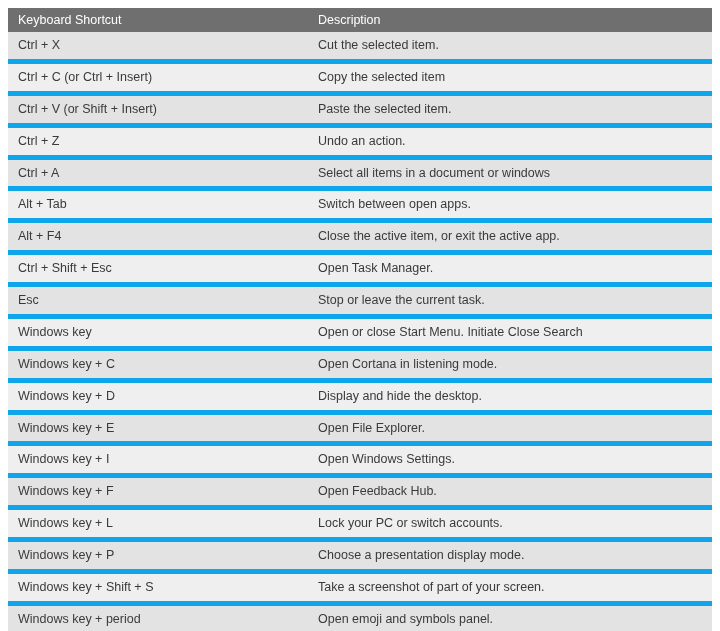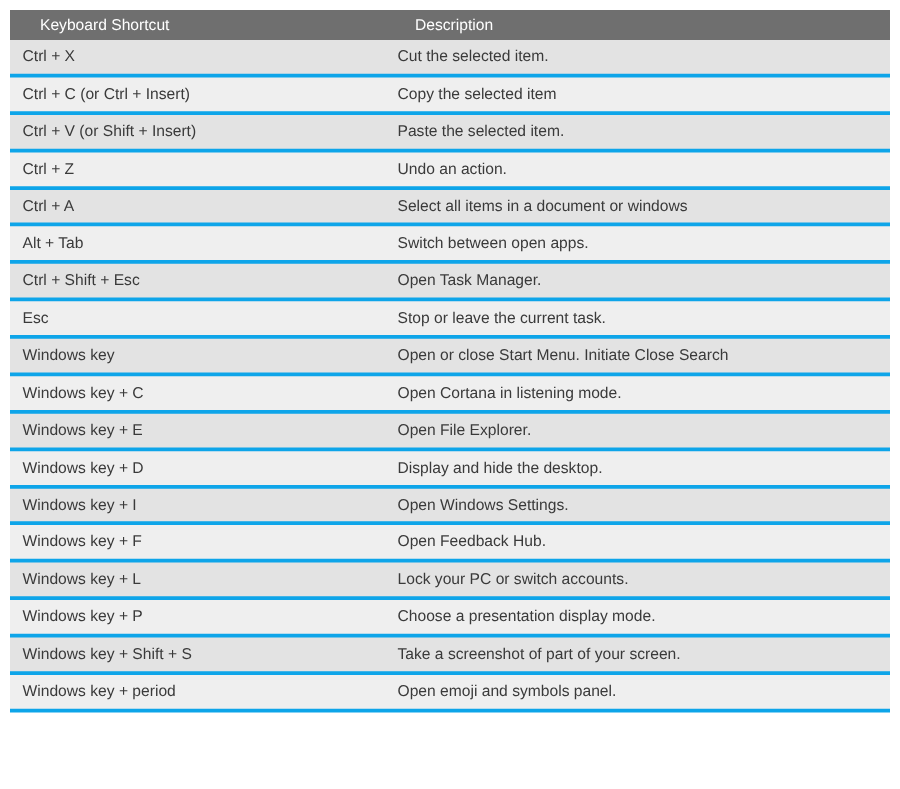--- a/index.html
+++ b/index.html
@@ -18,26 +18,26 @@
     border-collapse: collapse;
     font-size: 12.5px;
     color: #3a3a3a;
     font-weight: 300;
   }
   thead th {
     background: #6f6f6f;
     color: #ffffff;
     text-align: left;
     font-weight: 300;
-    padding: 5px 24px;
+    padding: 5px 10px;
     font-size: 12.5px;
   }
   tbody td {
     padding: 5px 10px;
-    border-bottom: 3px solid #0ea5e9;
+    border-bottom: 5px solid #0ea5e9;
     vertical-align: middle;
     line-height: 1.35;
   }
   tbody tr:nth-child(odd) td {
     background: #e3e3e3;
   }
   tbody tr:nth-child(even) td {
     background: #efefef;
   }
   td.shortcut {
@@ -74,42 +74,46 @@
         </tr>
         <tr>
           <td class="shortcut">Ctrl + A</td>
           <td>Select all items in a document or windows</td>
         </tr>
         <tr>
           <td class="shortcut">Alt + Tab</td>
           <td>Switch between open apps.</td>
         </tr>
         <tr>
+          <td class="shortcut">Alt + F4</td>
+          <td>Close the active item, or exit the active app.</td>
+        </tr>
+        <tr>
           <td class="shortcut">Ctrl + Shift + Esc</td>
           <td>Open Task Manager.</td>
         </tr>
         <tr>
           <td class="shortcut">Esc</td>
           <td>Stop or leave the current task.</td>
         </tr>
         <tr>
           <td class="shortcut">Windows key</td>
           <td>Open or close Start Menu. Initiate Close Search</td>
         </tr>
         <tr>
           <td class="shortcut">Windows key + C</td>
           <td>Open Cortana in listening mode.</td>
         </tr>
         <tr>
+          <td class="shortcut">Windows key + D</td>
+          <td>Display and hide the desktop.</td>
+        </tr>
+        <tr>
           <td class="shortcut">Windows key + E</td>
           <td>Open File Explorer.</td>
-        </tr>
-        <tr>
-          <td class="shortcut">Windows key + D</td>
-          <td>Display and hide the desktop.</td>
         </tr>
         <tr>
           <td class="shortcut">Windows key + I</td>
           <td>Open Windows Settings.</td>
         </tr>
         <tr>
           <td class="shortcut">Windows key + F</td>
           <td>Open Feedback Hub.</td>
         </tr>
         <tr>

